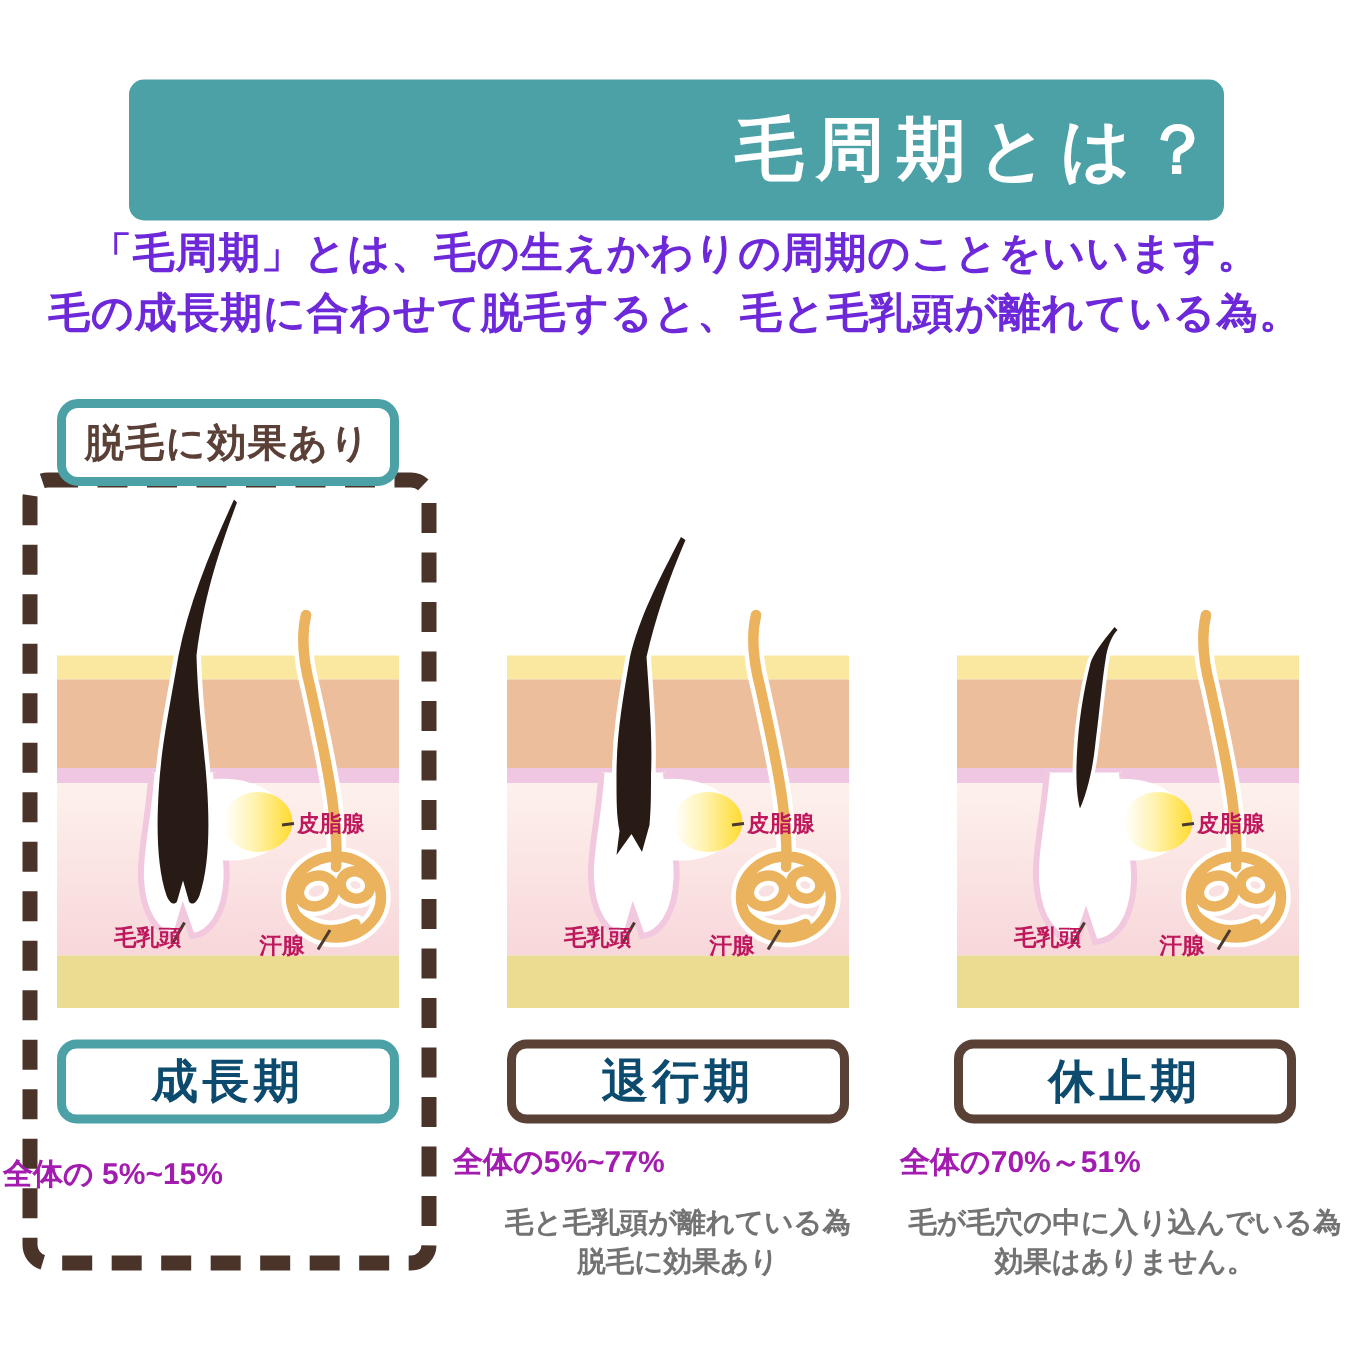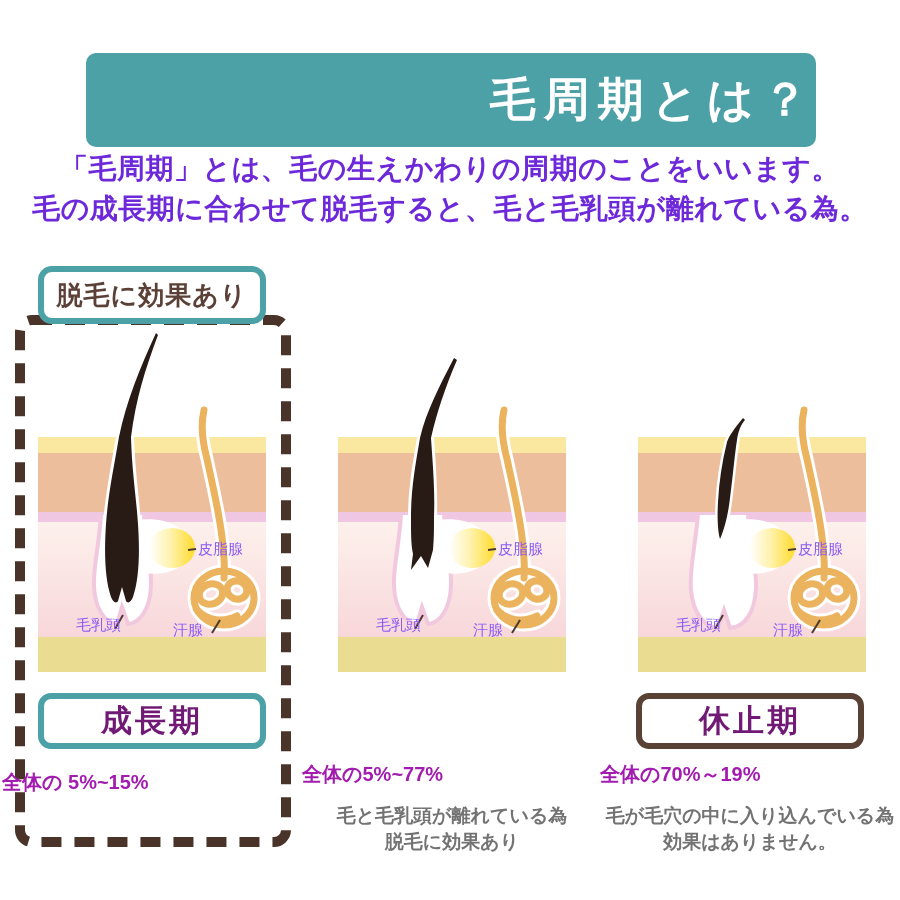--- a/index.html
+++ b/index.html
@@ -27,31 +27,31 @@
     position:absolute;left:38px;top:266px;width:228px;height:58px;
     background:#fff;border:6px solid #4CA1A7;border-radius:14px;z-index:5;
     display:flex;align-items:center;justify-content:center;box-sizing:border-box;
     font-size:26px;font-weight:bold;color:#5b4037;letter-spacing:1px;
   }
   
   .col{position:absolute;top:332px;width:228px;height:345px;z-index:2;}
   .col.c1{left:38px;} .col.c2{left:338px;} .col.c3{left:638px;}
   .col svg{position:absolute;left:0;top:0;}
   .anat{
-    position:absolute;font-size:15px;font-weight:normal;color:#8b5cf6;white-space:nowrap;z-index:3;
+    position:absolute;font-size:15px;font-weight:bold;color:#be185d;white-space:nowrap;z-index:3;
   }
   .anat.seb{left:160px;top:208px;}
   .anat.pap{left:26px;top:284px;margin-left:12px;}
   .anat.swe{left:135px;top:289px;}
   
   .phase-box{
     position:absolute;top:693px;width:228px;height:56px;background:#fff;
     border:6px solid #5A4135;border-radius:13px;box-sizing:border-box;
     display:flex;align-items:center;justify-content:center;
-    font-size:31px;font-weight:bold;color:#701a75;letter-spacing:3px;z-index:4;
+    font-size:31px;font-weight:bold;color:#0c4a6e;letter-spacing:3px;z-index:4;
   }
   .phase-box.teal{border-color:#4CA1A7;}
   .pb1{left:38px;} .pb2{left:338px;} .pb3{left:636px;justify-content:center;}
   
   .ratio{
     position:absolute;width:300px;text-align:left;
     font-size:20px;font-weight:bold;color:#a21caf;z-index:4;
   }
   .r1{left:2px;top:769px;} .r2{left:302px;top:761px;} .r3{left:600px;top:761px;}
   .note{
@@ -233,27 +233,30 @@
       </g>
     </svg>
     <span class="anat seb">皮脂腺</span>
     <span class="anat pap">毛乳頭</span>
     <span class="anat swe">汗腺</span>
   </div>
 
   <div class="phase-box teal pb1">
     <span>成長期</span>
   </div>
+  <div class="phase-box pb2">
+    <span>退行期</span>
+  </div>
   <div class="phase-box pb3">
     <span>休止期</span>
   </div>
 
   <div class="ratio r1">全体の 5%~15%</div>
   <div class="ratio r2">全体の5%~77%</div>
-  <div class="ratio r3">全体の70%～19%</div>
+  <div class="ratio r3">全体の70%～51%</div>
 
   <div class="note n2">
     <div>毛と毛乳頭が離れている為</div>
     <div>脱毛に効果あり</div>
   </div>
   <div class="note n3">
     <div>毛が毛穴の中に入り込んでいる為</div>
     <div>効果はありません。</div>
   </div>
 

